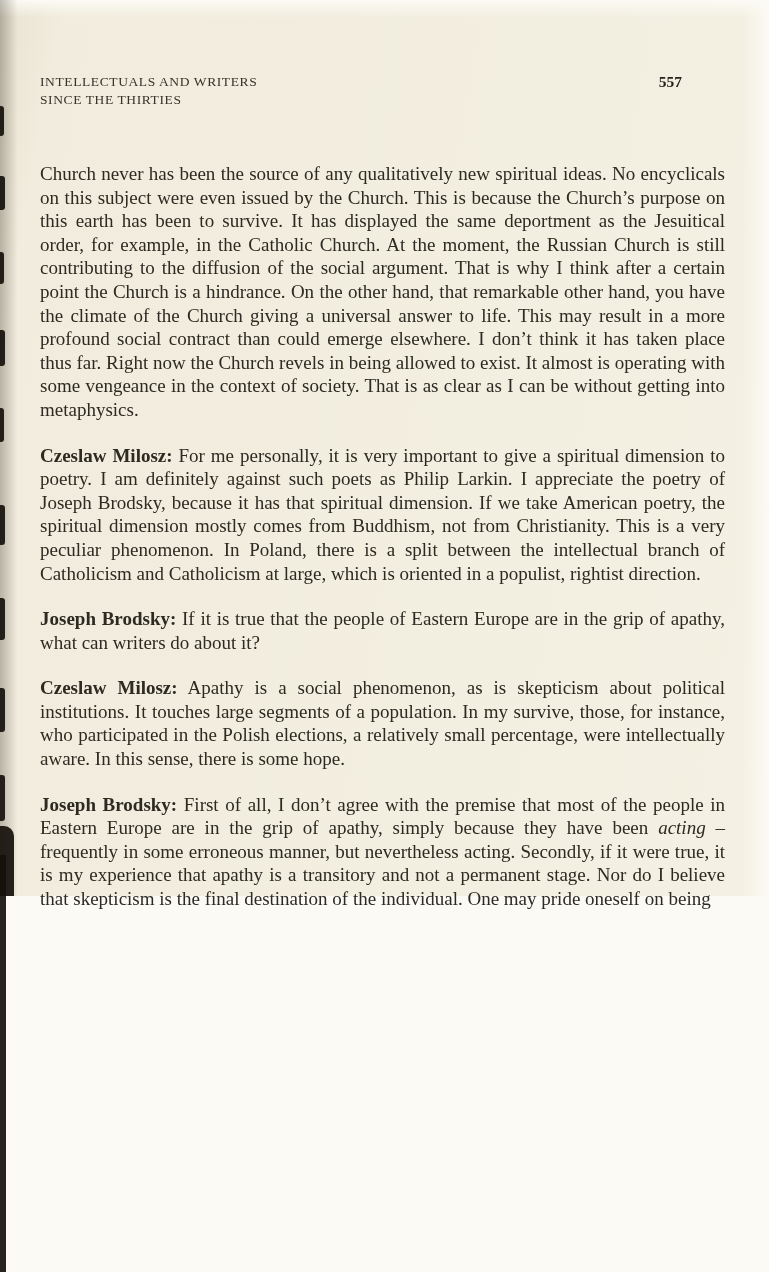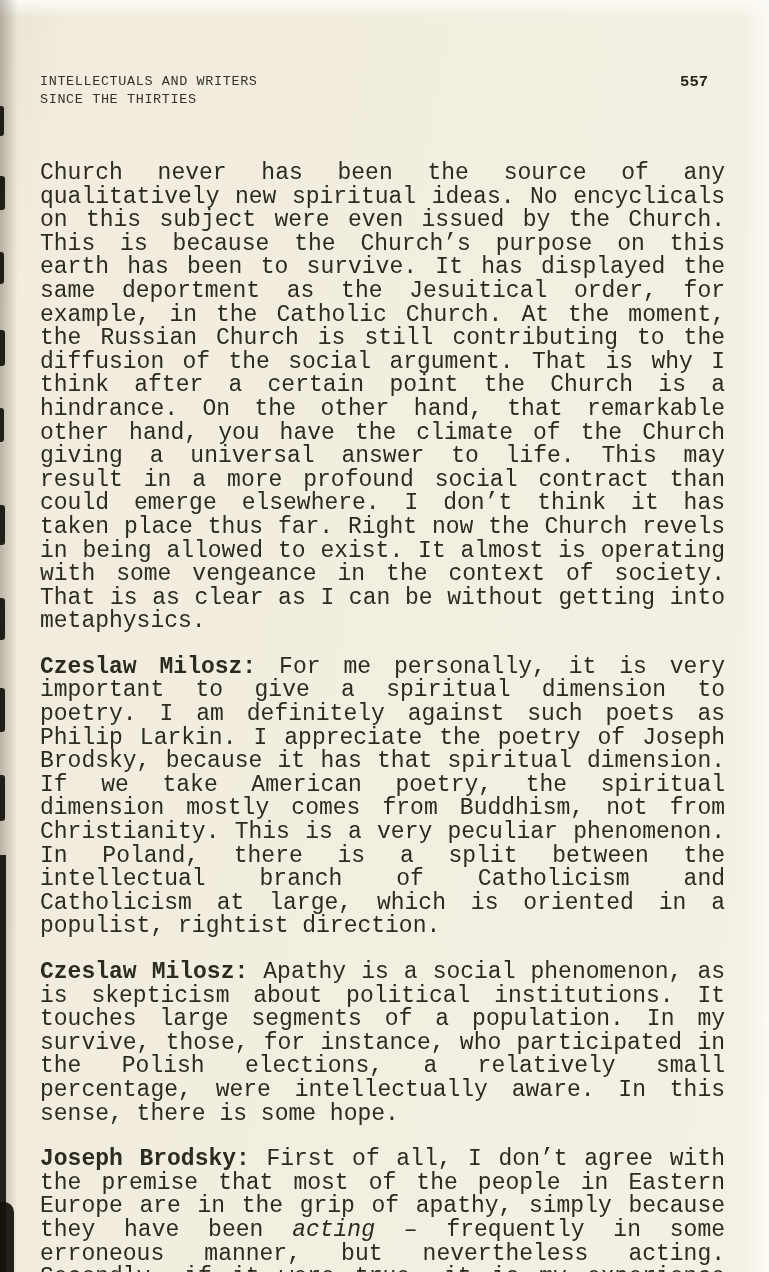--- a/index.html
+++ b/index.html
@@ -10,27 +10,26 @@
   * { margin: 0; padding: 0; box-sizing: border-box; }
   html, body { width: 769px; height: 1272px; }
   body {
     font-family: "Liberation Serif", "DejaVu Serif", serif;
     background: #fbfaf4;
     overflow: hidden;
   }
   .page {
     position: relative;
     width: 769px;
-    height: 1272px;
+    height: 896px;
     background:
       linear-gradient(to bottom, #fbfaf4 0px, rgba(251,250,244,0) 18px),
       linear-gradient(to left, #fbfaf4 0px, rgba(251,250,244,0) 28px),
       linear-gradient(100deg, #e7e2d1 0%, #f1ecdd 7%, var(--paper) 55%, #f4f0e3 100%);
     color: var(--ink);
-    font-family: Liberation Mono, monospace;
   }
   
   .binding-edge {
     position: absolute;
     left: 0; top: 0;
     width: 22px; height: 100%;
     background: linear-gradient(to right, rgba(40,32,20,0.28), rgba(40,32,20,0) 80%);
     pointer-events: none;
   }
   .edge-mark {
@@ -61,28 +60,28 @@
   }
   .running-head {
     font-size: 13.5px;
     line-height: 17.5px;
     letter-spacing: 0.6px;
     color: #36322a;
   }
   .page-number {
     font-weight: bold;
     font-size: 15.5px;
-    margin-right: 22px;
+    margin-right: 48px;
     color: #26231c;
   }
 
   .page-body {
     position: absolute;
     left: 40px; right: 44px; top: 162px;
-    font-size: 23px;
+    font-size: 19px;
     line-height: 23.6px;
     text-align: justify;
     color: var(--ink);
   }
   .para { margin: 0 0 22px 0; }
   .seg.bold { font-weight: bold; }
   .seg.italic { font-style: italic; }
 </style>
 </head>
 <body>
@@ -107,17 +106,18 @@
     <div class="running-head">
       <div>INTELLECTUALS AND WRITERS</div>
       <div>SINCE THE THIRTIES</div>
     </div>
     <div class="page-number">557</div>
   </header>
 
   <main class="page-body" id="page-body">
       <p class="para"><span class="seg normal">Church never has been the source of any qualitatively new spiritual ideas. No encyclicals on this subject were even issued by the Church. This is because the Church’s purpose on this earth has been to survive. It has displayed the same deportment as the Jesuitical order, for example, in the Catholic Church. At the moment, the Russian Church is still contributing to the diffusion of the social argument. That is why I think after a certain point the Church is a hindrance. On the other hand, that remarkable other hand, you have the climate of the Church giving a universal answer to life. This may result in a more profound social contract than could emerge elsewhere. I don’t think it has taken place thus far. Right now the Church revels in being allowed to exist. It almost is operating with some vengeance in the context of society. That is as clear as I can be without getting into metaphysics.</span></p>
       <p class="para"><span class="seg bold">Czeslaw Milosz:</span><span class="seg normal"> For me personally, it is very important to give a spiritual dimension to poetry. I am definitely against such poets as Philip Larkin. I appreciate the poetry of Joseph Brodsky, because it has that spiritual dimension. If we take American poetry, the spiritual dimension mostly comes from Buddhism, not from Christianity. This is a very peculiar phenomenon. In Poland, there is a split between the intellectual branch of Catholicism and Catholicism at large, which is oriented in a populist, rightist direction.</span></p>
+      <p class="para"><span class="seg bold">Joseph Brodsky:</span><span class="seg normal"> If it is true that the people of Eastern Europe are in the grip of apathy, what can writers do about it?</span></p>
       <p class="para"><span class="seg bold">Czeslaw Milosz:</span><span class="seg normal"> Apathy is a social phenomenon, as is skepticism about political institutions. It touches large segments of a population. In my survive, those, for instance, who participated in the Polish elections, a relatively small percentage, were intellectually aware. In this sense, there is some hope.</span></p>
       <p class="para"><span class="seg bold">Joseph Brodsky:</span><span class="seg normal"> First of all, I don’t agree with the premise that most of the people in Eastern Europe are in the grip of apathy, simply because they have been </span><span class="seg italic">acting</span><span class="seg normal"> – frequently in some erroneous manner, but nevertheless acting. Secondly, if it were true, it is my experience that apathy is a transitory and not a permanent stage. Nor do I believe that skepticism is the final destination of the individual. One may pride oneself on being</span></p>
     </main>
 
 </div>
 
 </body></html>

